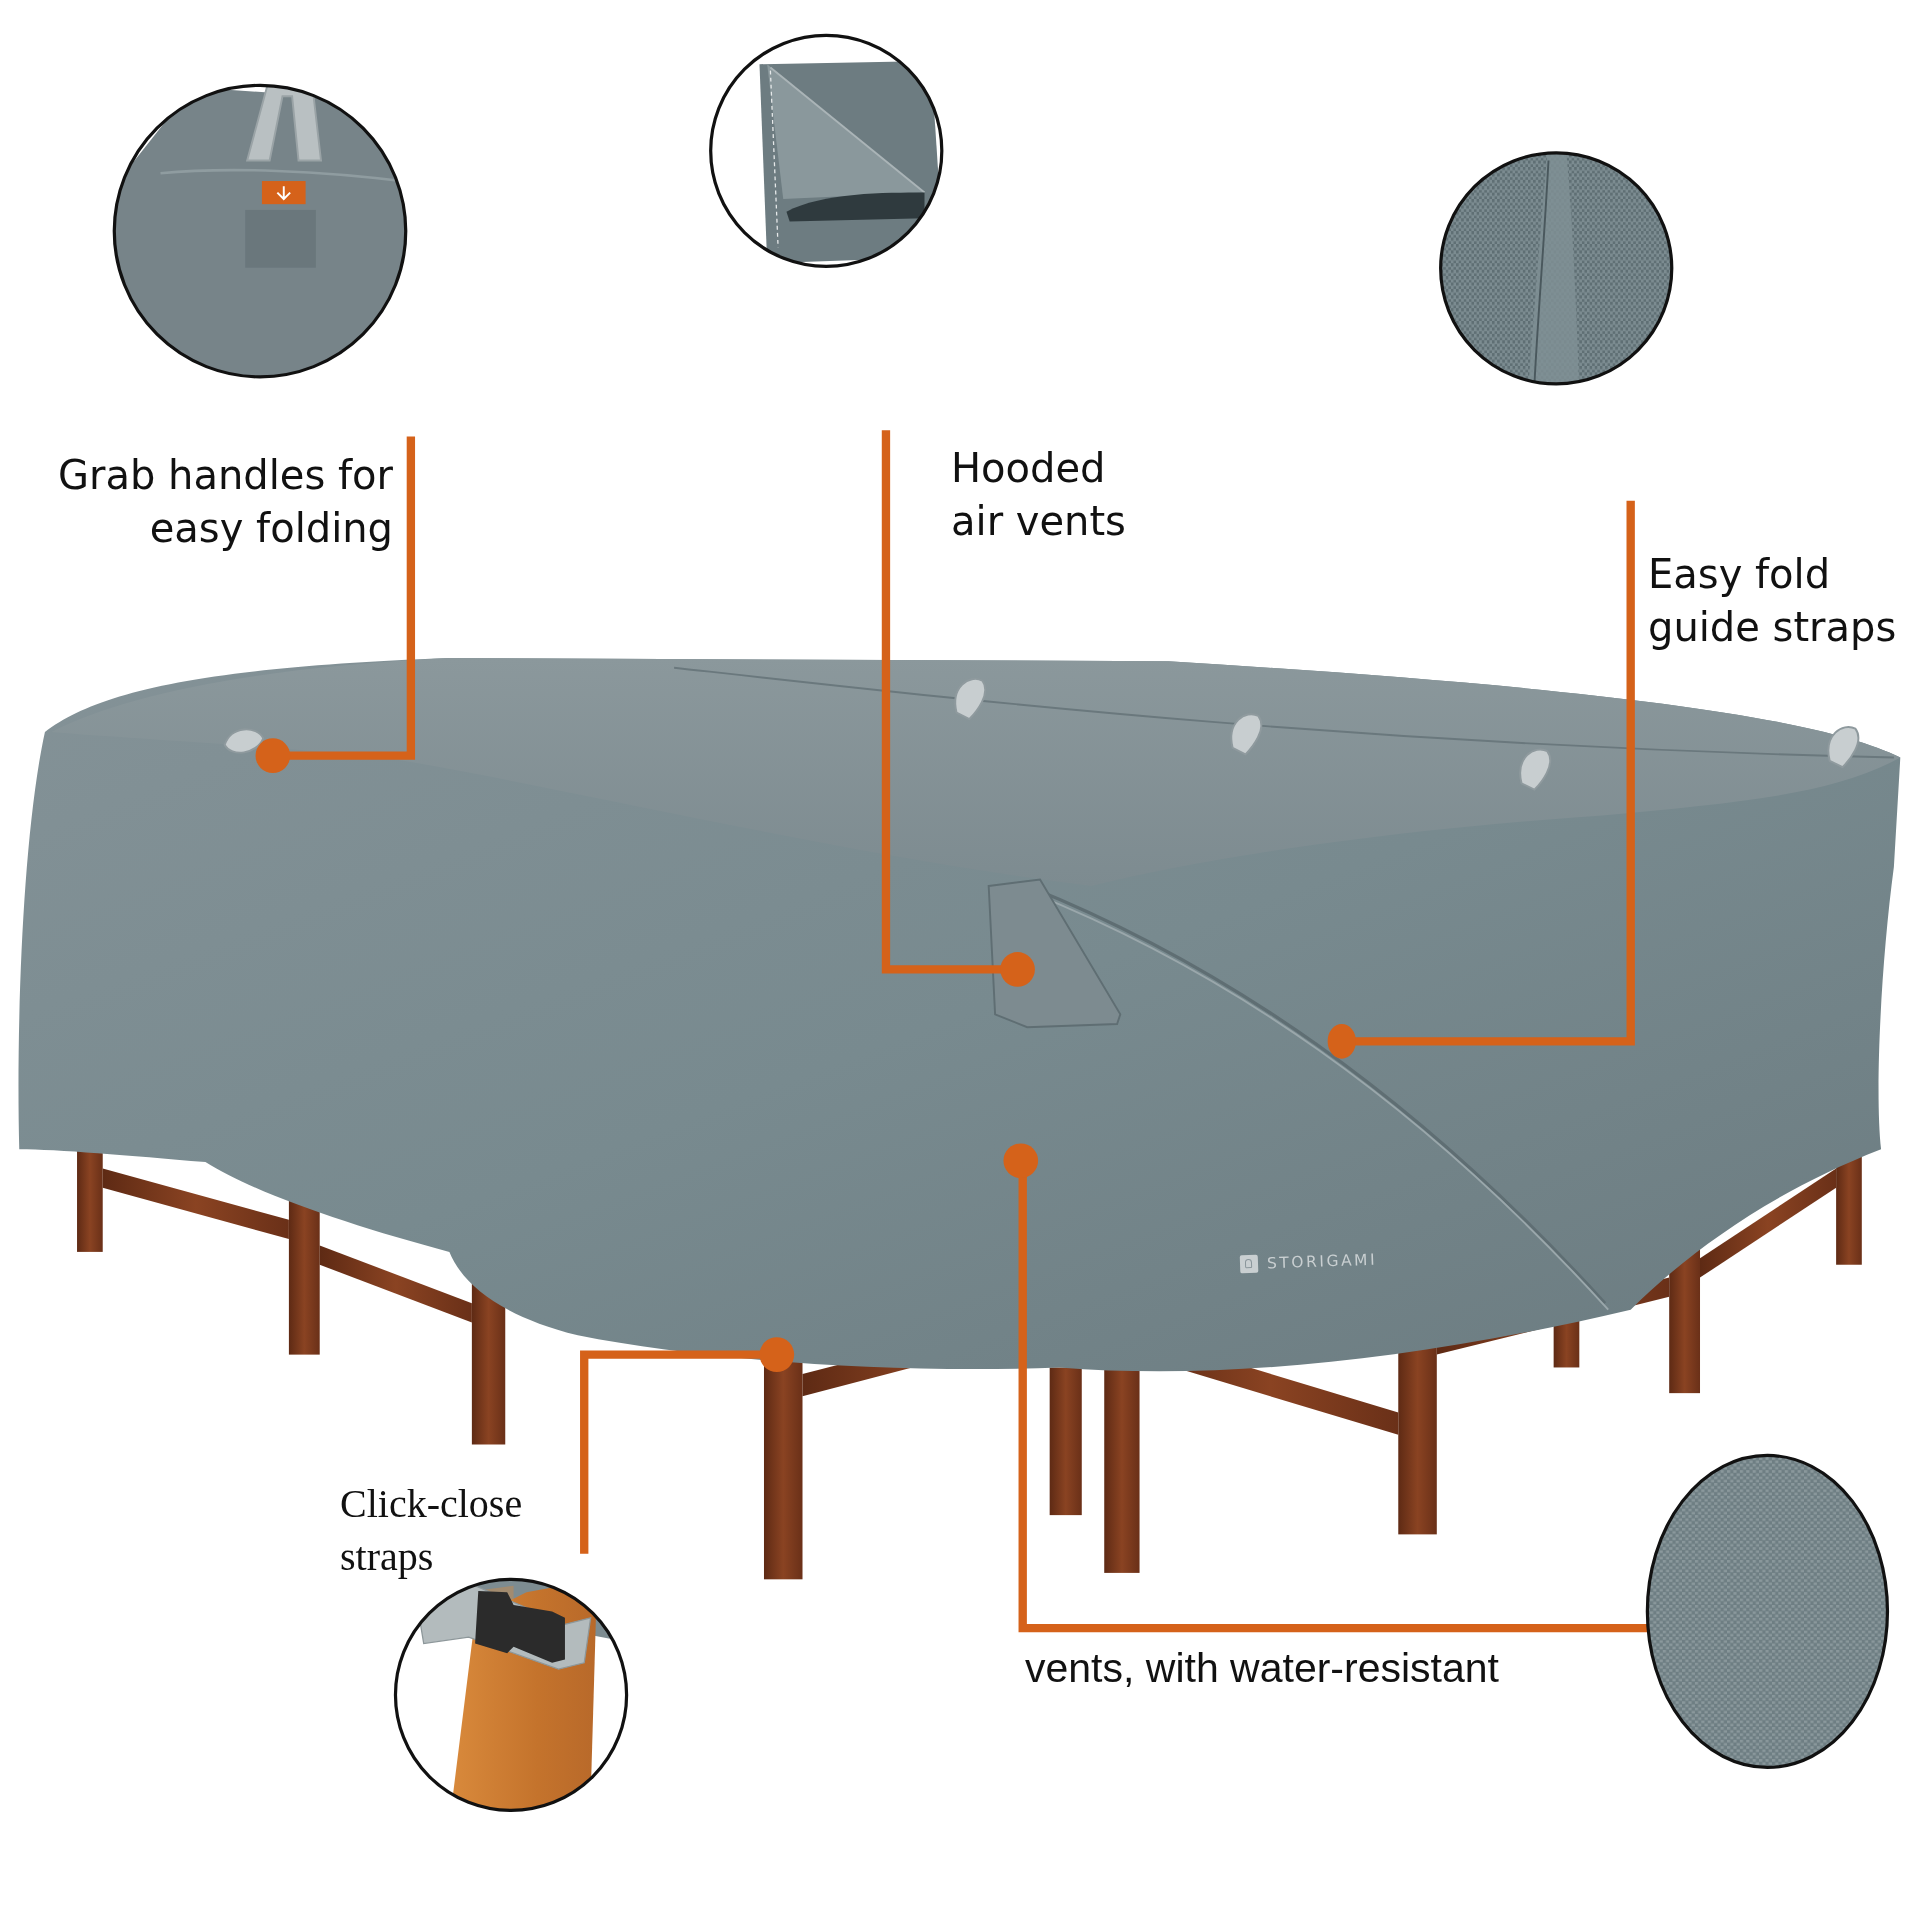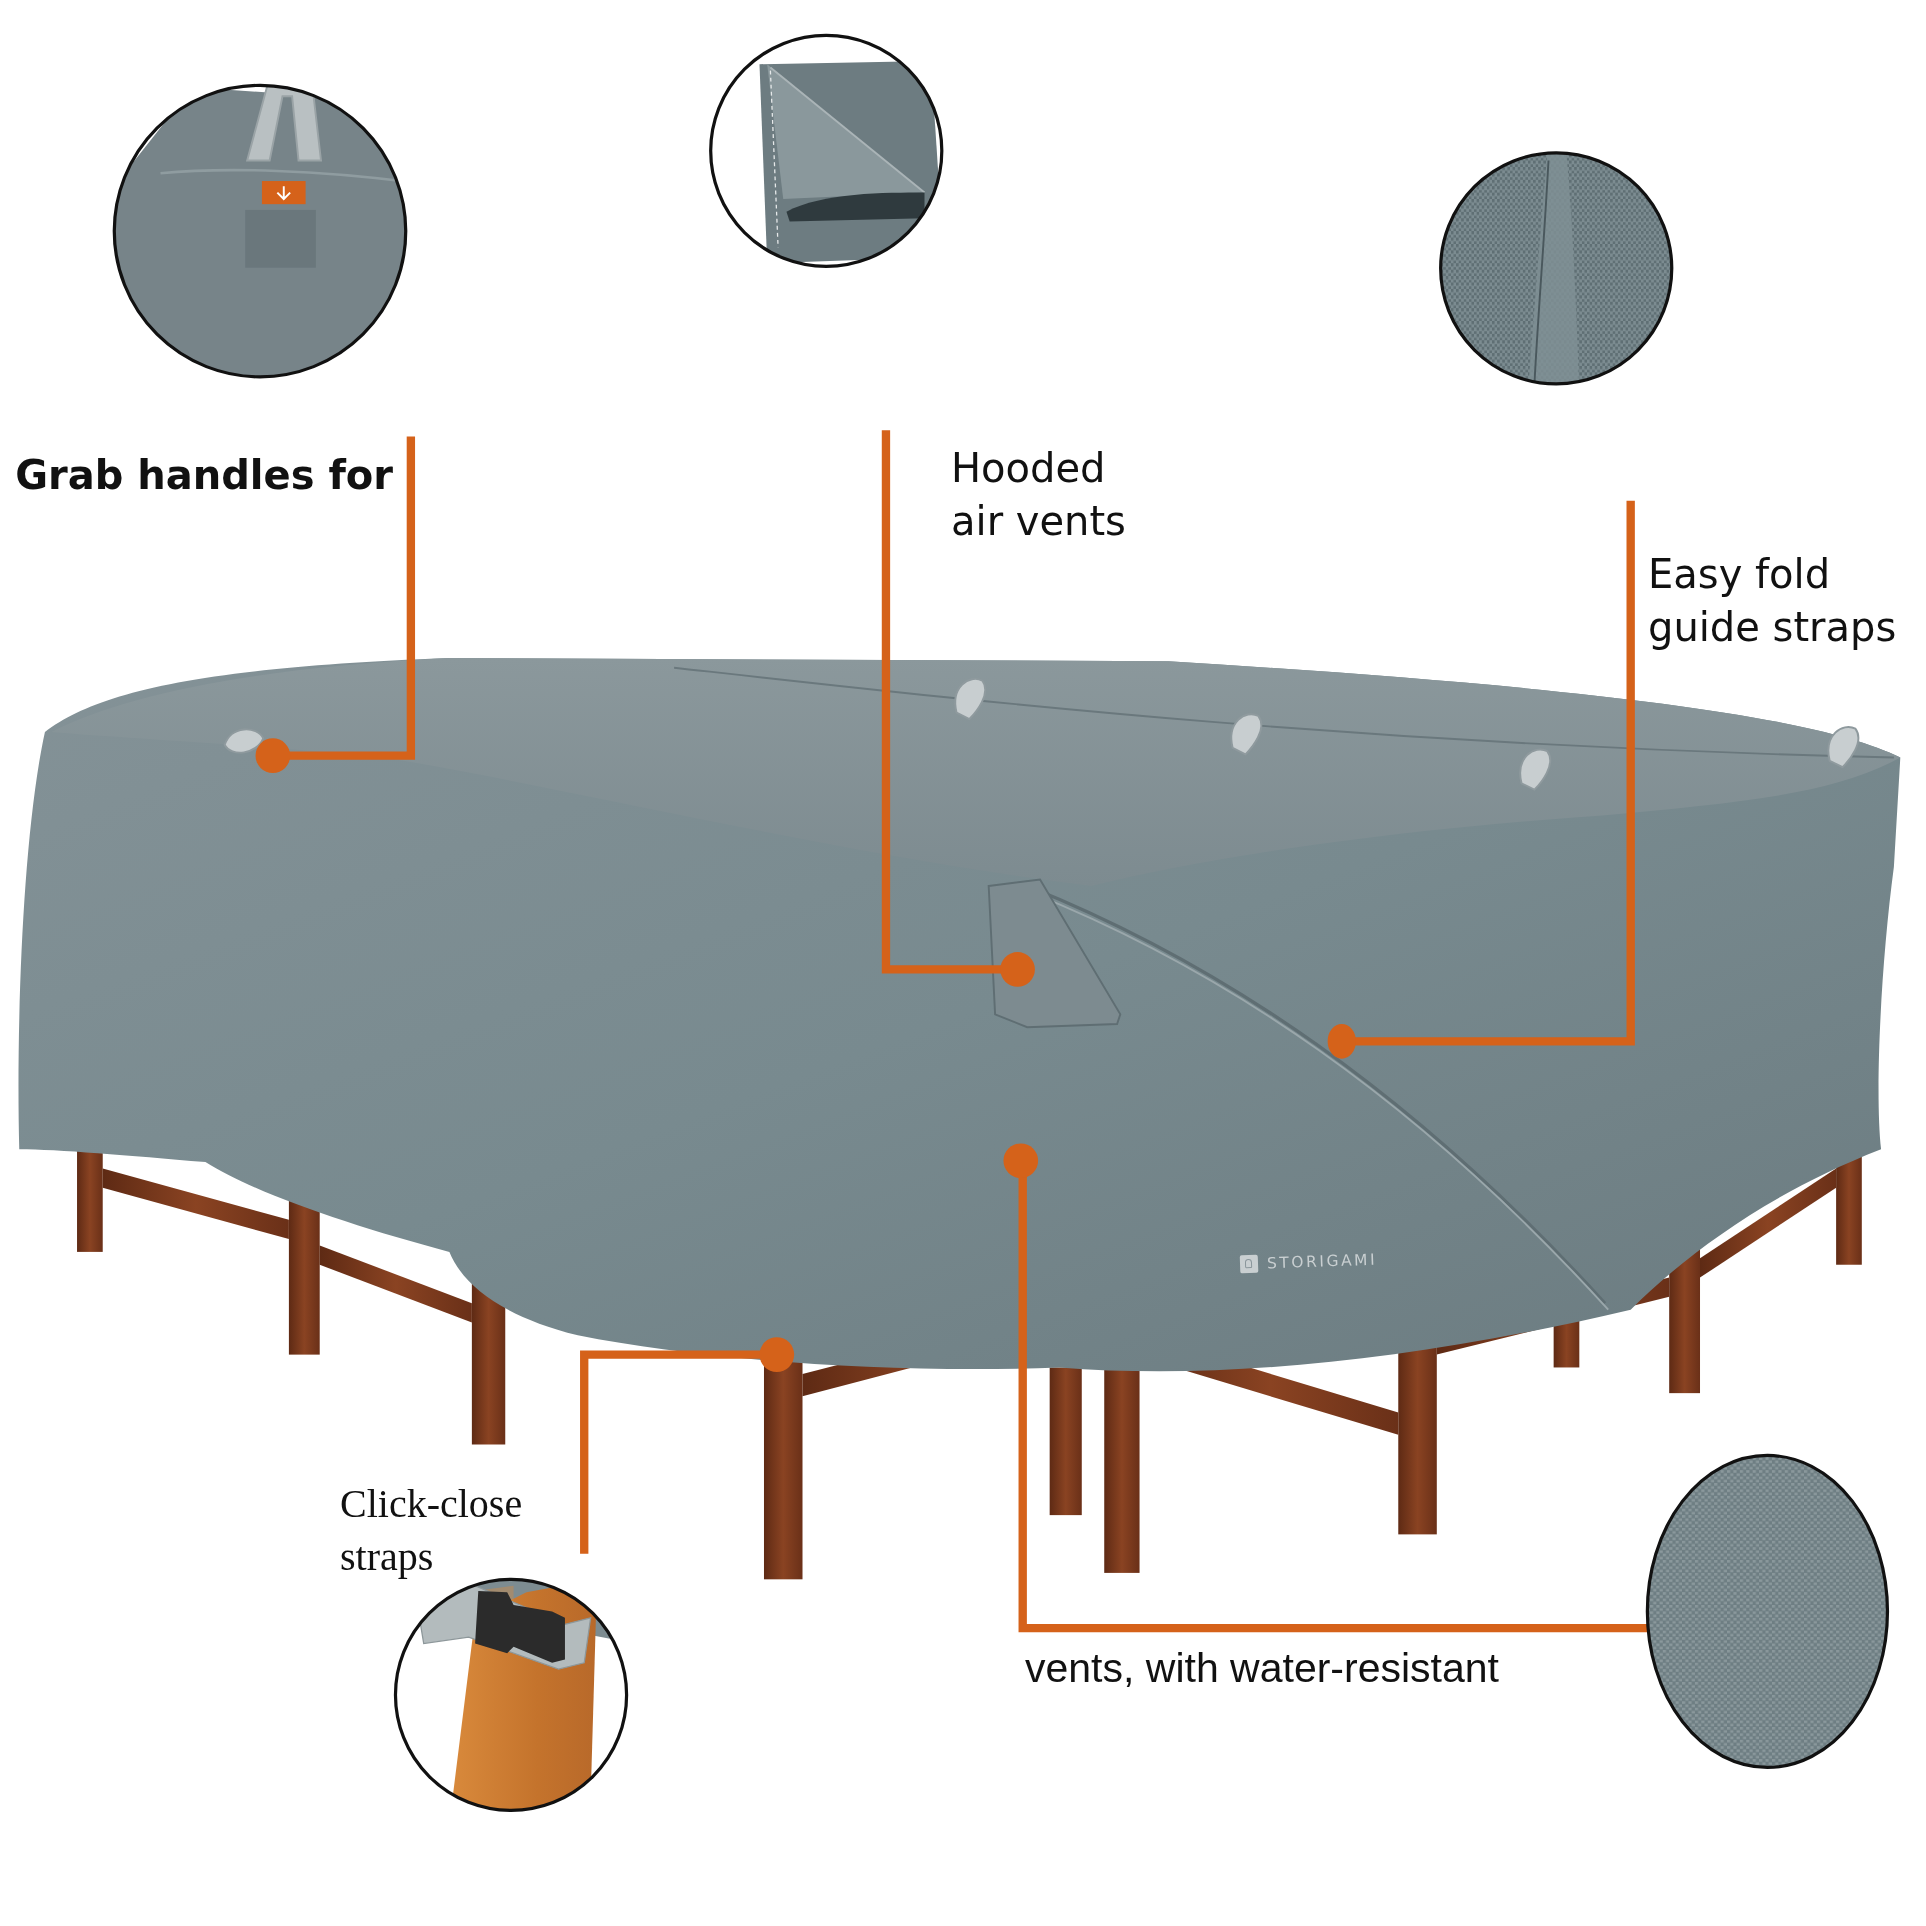--- a/index.html
+++ b/index.html
@@ -1,20 +1,20 @@
 <!DOCTYPE html>
 <html style="font-size:10.3px"><head>
 <meta charset="utf-8">
 <style>
   html, body { margin:0; padding:0; background:#ffffff; }
   .page { position:relative; width:1926px; height:1926px; background:#ffffff; overflow:hidden;
           font-family:"DejaVu Sans","Liberation Sans",sans-serif; color:#111111; }
   .scene { position:absolute; left:0; top:0; width:1926px; height:1926px; }
   .label { position:absolute; font-size:40px; line-height:53px; color:#111111; white-space:nowrap; }
-  .label.right { text-align:right;font-weight:bold; }
+  .label.right { text-align:right; }
   .label span { display:block; }
   .label.fabric { font-family:"Liberation Sans","DejaVu Sans",sans-serif; font-size:41px; line-height:53px; }
   .brand { position:absolute; left:1240px; top:1253px; display:flex; align-items:center; gap:9px;
            transform:rotate(-2deg); }
   .brand-mark { width:18px; height:18px; background:#c9cfd1; border-radius:1.9px; position:relative; }
   .brand-mark::after { content:""; position:absolute; left:4.5px; top:3.9px; width:7.7px; height:9px;
            border:1.9px solid #8a969b; border-radius:3.9px 3.9px 1.3px 1.3px; box-sizing:border-box; }
   .brand-text { font-family:"DejaVu Sans",sans-serif; font-size:15.4px; letter-spacing:2.6px; color:#c9cfd1; }
 </style>
 </head>
@@ -189,20 +189,21 @@
     <ellipse cx="2753" cy="2510" rx="187" ry="243" fill="none" stroke="#111111" stroke-width="5"></ellipse>
   </svg>
 
   <div class="brand">
     <span class="brand-mark"></span>
     <span class="brand-text">STORIGAMI</span>
   </div>
 
   <div class="label right" style="right:1533px; top:449px;">
     <span>Grab handles for</span>
+    <span>easy folding</span>
   </div>
 
   <div class="label" style="left:951px; top:442px;">
     <span>Hooded</span>
     <span>air vents</span>
   </div>
 
   <div class="label" style="left:1648px; top:510px;margin-top:38px;">
     <span>Easy fold</span>
     <span>guide straps</span>

